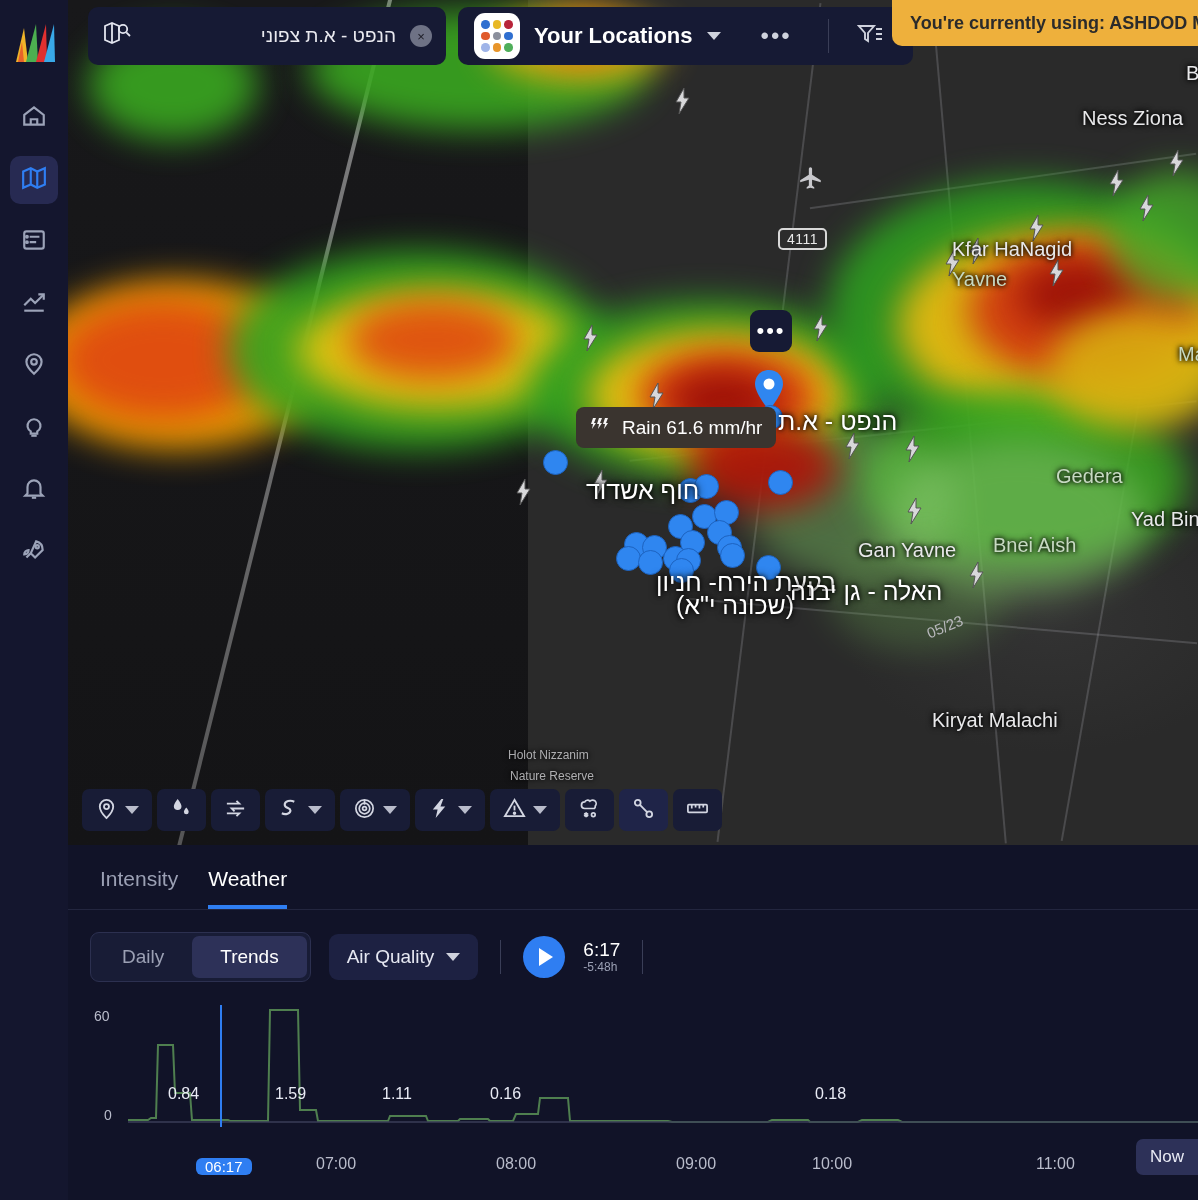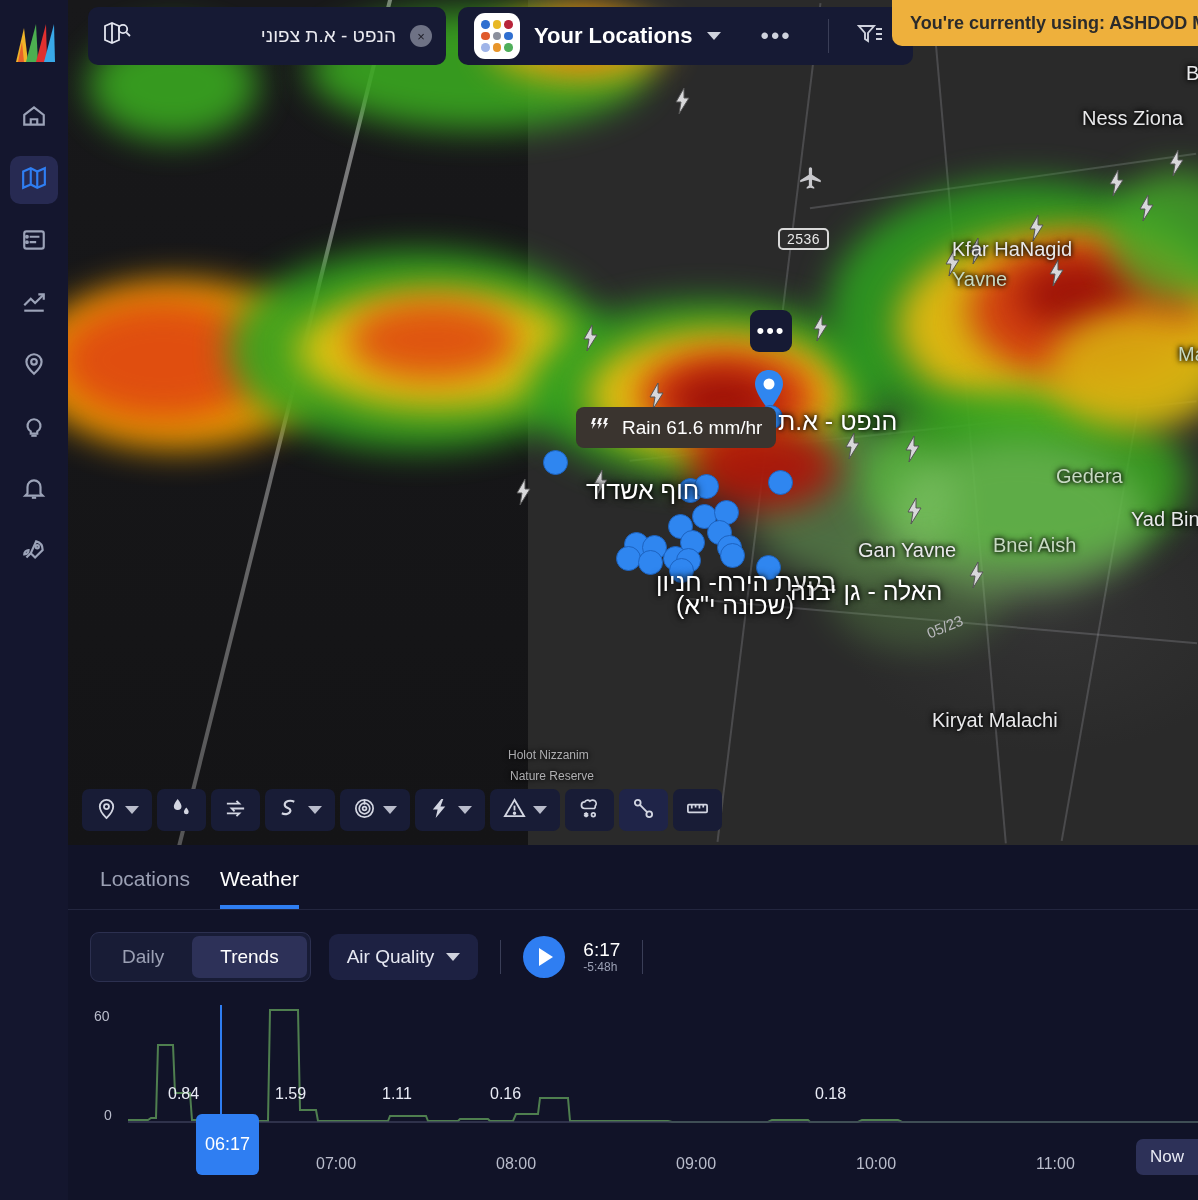--- a/index.html
+++ b/index.html
@@ -143,22 +143,22 @@
     border-radius: 22px; padding: 10px 18px; color: #fff; font-size: 17px;
     font-weight: bold; white-space: nowrap; }
   .chip svg { width: 19px; height: 19px; }
 
   
   .chart { position: relative; margin-top: 18px; height: 175px; }
   .ytick { position: absolute; color: #b9bccb; font-size: 14px; }
   .dlabel { position: absolute; color: #e9ebf5; font-size: 16px; }
   .xtick { position: absolute; color: #b9bccb; font-size: 16px; bottom: 2px; }
   .cursor { position: absolute; width: 2px; background: #2f7ef2; }
-  .nowbadge { position: absolute; background: #2f7ef2; color: #fff; font-size: 18px;
-    border-radius: 6px; padding: 20px 9px; }
+  .nowbadge { position: absolute; background: #2f7ef2; color: #fff; font-size: 15px;
+    border-radius: 6px; padding: 0 9px; }
   .nowbtn { position: absolute; right: 0; bottom: 0; background: #2d3158; color: #e9ebf5;
     font-size: 17px; padding: 8px 14px; border-radius: 7px 0 0 7px; }
 </style>
 </head>
 <body>
 
 <div id="app">
 
   <div class="sidebar">
     <div class="logo">
@@ -331,21 +331,21 @@
         </svg></div>
     <div class="bolt" style="left:744px;top:315px;"><svg viewBox="0 0 17 26" fill="#d8d8da" stroke="#555" stroke-width="1">
           <path d="M10 0 L2 14 h5 L5 26 L15 10 h-5z"></path>
         </svg></div>
 
     <div style="position:absolute;left:730px;top:165px;">
       <svg width="26" height="26" viewBox="0 0 24 24" fill="#c8c8cc">
           <path d="M21 16v-2l-8-5V3.5a1.5 1.5 0 00-3 0V9l-8 5v2l8-2.5V19l-2 1.5V22l3.5-1 3.5 1v-1.5L13 19v-5.5z"></path>
         </svg>
     </div>
-    <div class="shield" style="left:710px;top:228px;">2536</div>
+    <div class="shield" style="left:710px;top:228px;">4111</div>
     <div style="position:absolute;left:858px;top:618px;color:#b8b8bc;font-size:15px;transform:rotate(-22deg);">05/23</div>
 
     <div class="mlabel" style="left:1118px;top:62px;">Beer Yaa</div>
     <div class="mlabel" style="left:1014px;top:107px;">Ness Ziona</div>
     <div class="mlabel" style="left:884px;top:238px;">Kfar HaNagid</div>
     <div class="mlabel green" style="left:884px;top:268px;">Yavne</div>
     <div class="mlabel green" style="left:1110px;top:343px;">Mazkeret</div>
     <div class="mlabel green" style="left:988px;top:465px;">Gedera</div>
     <div class="mlabel" style="left:1063px;top:508px;">Yad Binyamin</div>
     <div class="mlabel" style="left:790px;top:539px;">Gan Yavne</div>
@@ -510,21 +510,21 @@
     <div class="tool">
       <span><svg viewBox="0 0 24 24" fill="none" stroke="currentColor" stroke-width="1.8">
             <rect x="2" y="8" width="20" height="8" rx="1"></rect>
             <path d="M6 8v4M10 8v3M14 8v4M18 8v3"></path>
           </svg></span>
     </div>
   </div>
 
   <div class="panel">
     <div class="tabs">
-      <div class="tab">Locations</div>
+      <div class="tab">Intensity</div>
       <div class="tab active">Weather</div>
     </div>
 
     <div class="ctrls">
       <div class="seg">
         <div>Daily</div>
         <div class="on">Trends</div>
       </div>
       <div class="dd">
         <span>Air Quality</span>
@@ -559,19 +559,19 @@
       <div class="dlabel" style="left:100px;top:85px;">0.84</div>
       <div class="dlabel" style="left:207px;top:85px;">1.59</div>
       <div class="dlabel" style="left:314px;top:85px;">1.11</div>
       <div class="dlabel" style="left:422px;top:85px;">0.16</div>
       <div class="dlabel" style="left:747px;top:85px;">0.18</div>
 
       <div class="nowbadge" style="left:128px;bottom:0;">06:17</div>
       <div class="xtick" style="left:248px;">07:00</div>
       <div class="xtick" style="left:428px;">08:00</div>
       <div class="xtick" style="left:608px;">09:00</div>
-      <div class="xtick" style="left:788px;text-align:right;">10:00</div>
+      <div class="xtick" style="left:744px;text-align:right;">10:00</div>
       <div class="xtick" style="left:968px;">11:00</div>
       <div class="nowbtn">Now</div>
     </div>
   </div>
 
 </div>
 
 </body></html>

